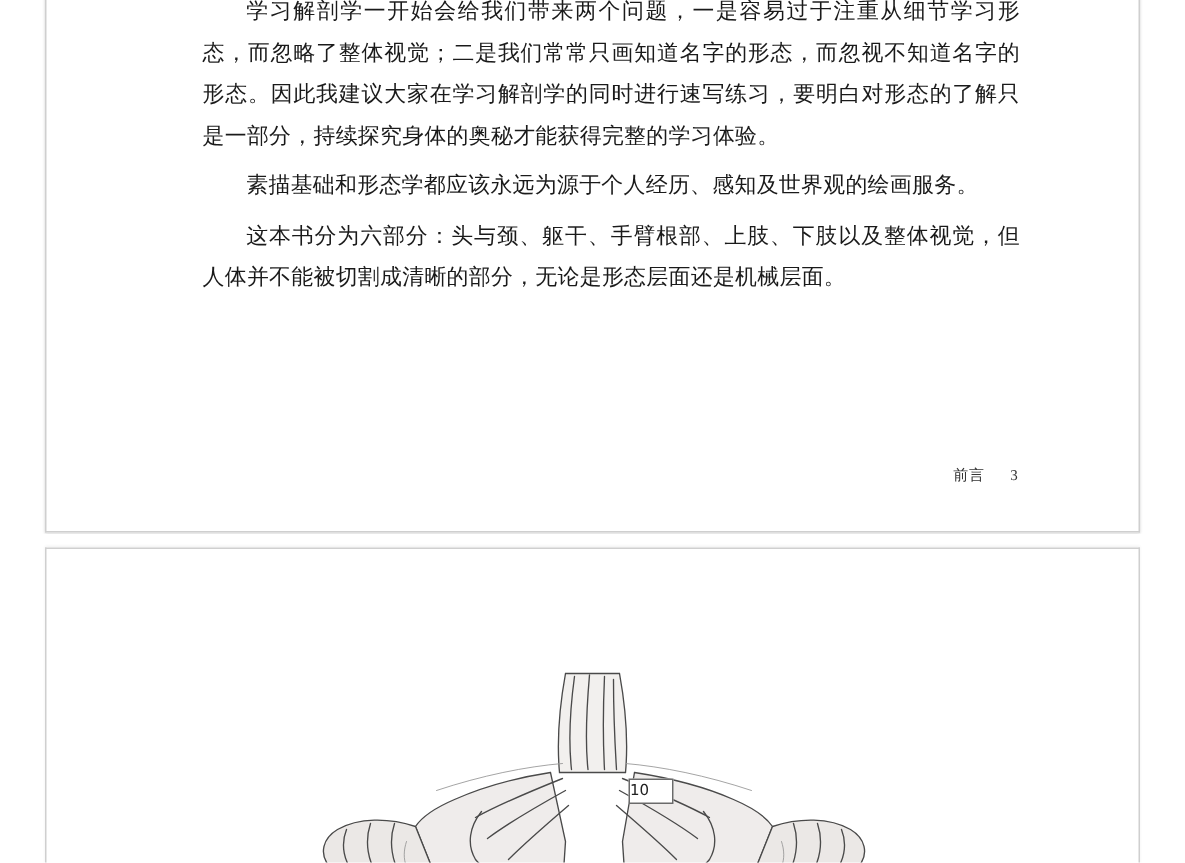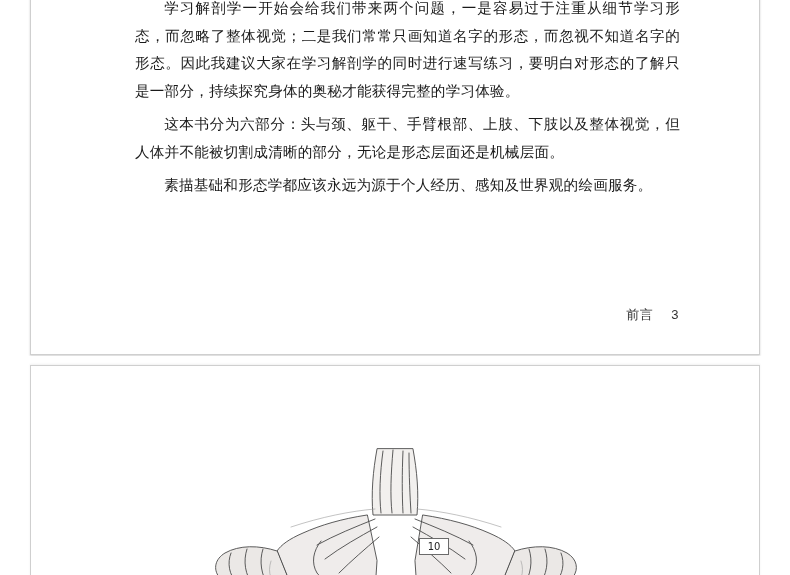--- a/index.html
+++ b/index.html
@@ -52,23 +52,23 @@
     text-indent: 2em;
     letter-spacing: 0.2px;
   }
   p.para.first {
     margin-top: 2px;
   }
   .footer {
     position: absolute;
     right: 80px;
     bottom: 30px;
-    font-size: 13px;
+    font-size: 10px;
     color: #333333;
-    font-family: Liberation Sans, sans-serif;
+    font-family: Liberation Serif, serif;
     letter-spacing: 0.5px;
   }
   .footer .pg {
     margin-left: 14px;
   }
 
   
   .page-two {
     left: 30px;
     top: 365px;
@@ -87,50 +87,49 @@
     height: 230px;
   }
   .illus-svg {
     position: absolute;
     left: 140px;
     top: 75px;
   }
   .fig-num {
     position: absolute;
     left: 388px;
-    top: 172px;
+    top: 153px;
     width: 28px;
     height: 15px;
     background: #ffffff;
     border: 1px solid #6a6a6a;
     font-size: 10px;
     line-height: 15px;
-    text-align: center;
     color: #222;
     font-family: "DejaVu Sans", sans-serif;
   }
   .gap {
     position: absolute;
     left: 0;
     top: 356px;
     width: 790px;
     height: 10px;
     background: #ffffff;
   }
 </style>
 </head>
 <body>
 
 <div id="viewer">
 
   <div class="page page-one">
     <div class="text-col">
       <p class="para first">学习解剖学一开始会给我们带来两个问题，一是容易过于注重从细节学习形态，而忽略了整体视觉；二是我们常常只画知道名字的形态，而忽视不知道名字的形态。因此我建议大家在学习解剖学的同时进行速写练习，要明白对形态的了解只是一部分，持续探究身体的奥秘才能获得完整的学习体验。</p>
+      <p class="para">素描基础和形态学都应该永远为源于个人经历、感知及世界观的绘画服务。</p>
       <p class="para">这本书分为六部分：头与颈、躯干、手臂根部、上肢、下肢以及整体视觉，但人体并不能被切割成清晰的部分，无论是形态层面还是机械层面。</p>
-      <p class="para">素描基础和形态学都应该永远为源于个人经历、感知及世界观的绘画服务。</p>
     </div>
     <div class="footer">
       <span>前言</span>
       <span class="pg">3</span>
     </div>
   </div>
 
   <div class="gap"></div>
 
   <div class="page page-two">

